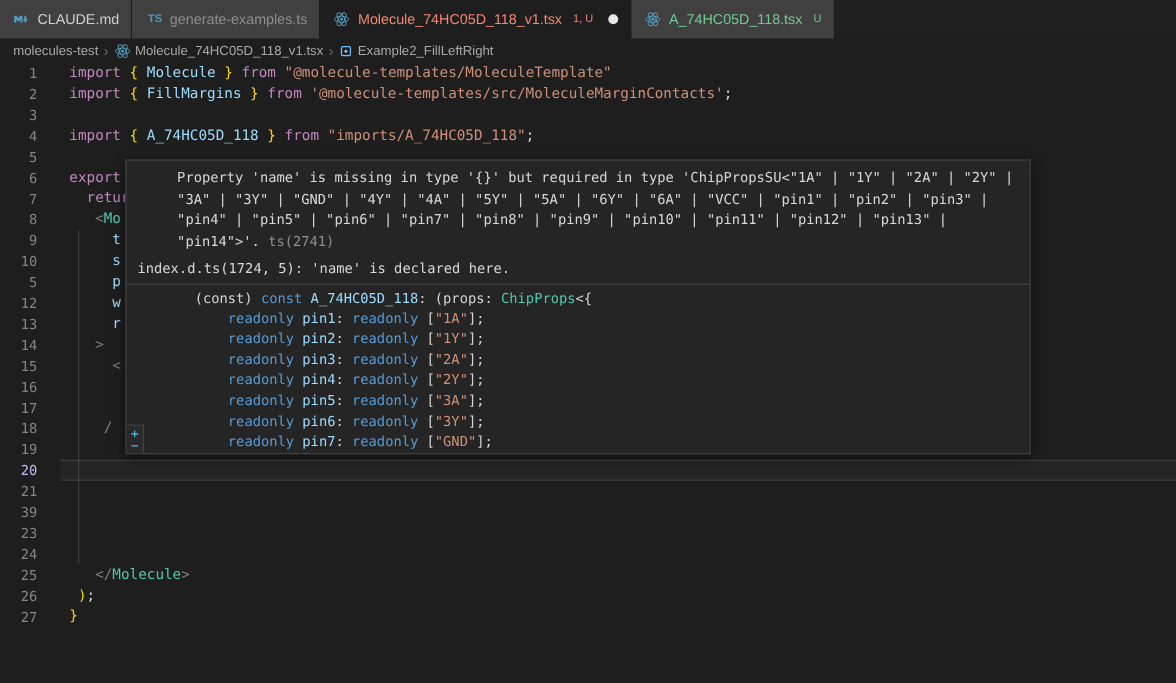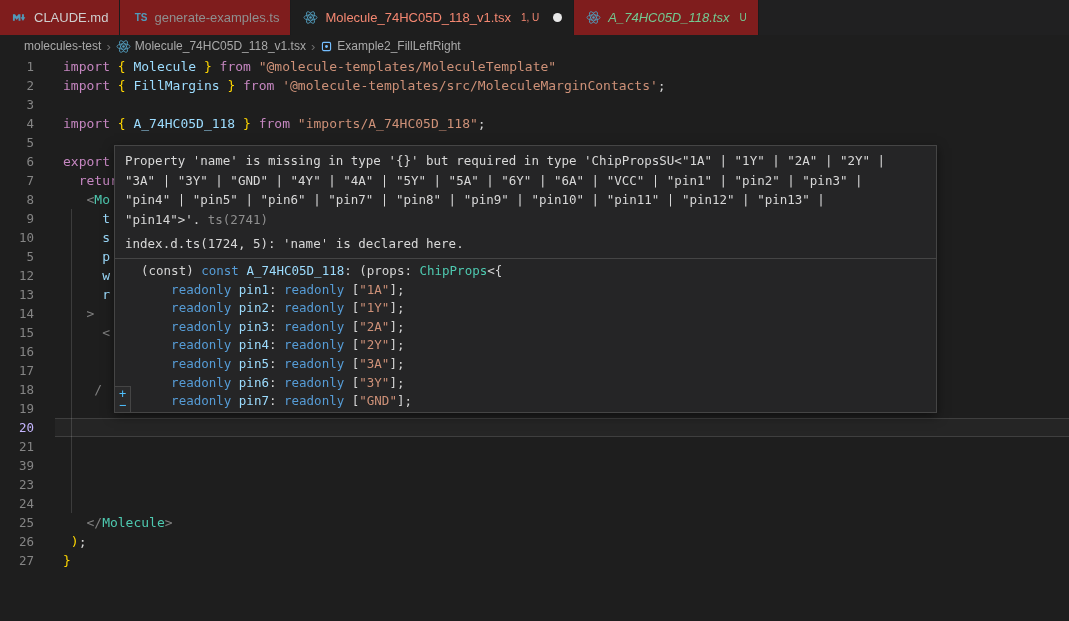--- a/index.html
+++ b/index.html
@@ -8,35 +8,35 @@
     background:#1e1e1e;
     position:relative;
     font-family:"Liberation Sans", sans-serif;
     -webkit-font-smoothing:antialiased;
   }
 
   
   .tab-bar { display:flex; height:35px; background:#202021; }
   .tab {
     display:flex; align-items:center; gap:7px;
-    padding:0 11px; background:#7f1d1d;
+    padding:0 11px; background:#404040;
     border-right:1px solid #1b1b1c;
     font-size:13px; color:#cccccc; cursor:pointer; flex:none;
   }
   .tab.active { background:#1e1e1e; }
   .tab-icon { width:16px; height:16px; display:flex; align-items:center; justify-content:flex-end; flex:none; }
   .ts-glyph { color:#519aba; font-size:10px; font-weight:bold; letter-spacing:0; }
-  .tab-label.italic { font-style:italic; }
+  .tab-label.italic { }
   .tab-deco { font-size:10px; margin-left:3px; }
   .dirty-dot { width:9px; height:9px; border-radius:50%; background:#e8e8e8; margin-left:7px; }
 
   
   .breadcrumb {
     height:22px; display:flex; align-items:center; gap:5px;
-    padding-left:24px; font-size:12px; color:#a9a9a9; background:#1e1e1e;text-align:right;
+    padding-left:12px; font-size:12px; color:#a9a9a9; background:#1e1e1e;text-align:right;
   }
   .bc-item { display:flex; align-items:center; gap:4px; cursor:pointer; }
   .bc-sep { color:#6e6e6e; font-size:13px; }
 
   
   .editor {
     position:absolute; top:57px; left:0; right:0; bottom:0;
     font-family:"DejaVu Sans Mono", monospace; font-size:13px;
   }
   .line { display:flex; height:19px; line-height:19px; position:relative; }
@@ -73,21 +73,21 @@
   .tk-dim   { color:#8f8f8f; }
 
   
   .hover {
     position:absolute; left:114px; top:88px; width:823px; height:268px;
     background:#252526; border:1px solid #454545; z-index:5;
     overflow:hidden; box-shadow:0 3px 10px rgba(0,0,0,0.5);
     font-size:12.5px;
   }
   .hover-msg { padding:5px 10px 2px; }
-  .hover-line { line-height:19.5px; white-space:pre; }
+  .hover-line { line-height:19.5px; white-space:pre;margin-left:36px; }
   .hover-declared { padding:3px 10px 5px; line-height:19px; white-space:pre; cursor:pointer; }
   .hover-divider { height:1px; background:#454545; }
   .hover-code { padding:3px 10px 4px 26px; }
   .hover-code .hover-line { line-height:18.6px; }
   .hover-verbosity {
     position:absolute; left:0; bottom:0; width:16px; padding:2px 0;
     display:flex; flex-direction:column; align-items:center; gap:1px;
     background:#2a2a2b; border:1px solid #454545; border-left:none; border-bottom:none;
     color:#4fc1ff; font-size:12px; line-height:10px; cursor:pointer;
   }

